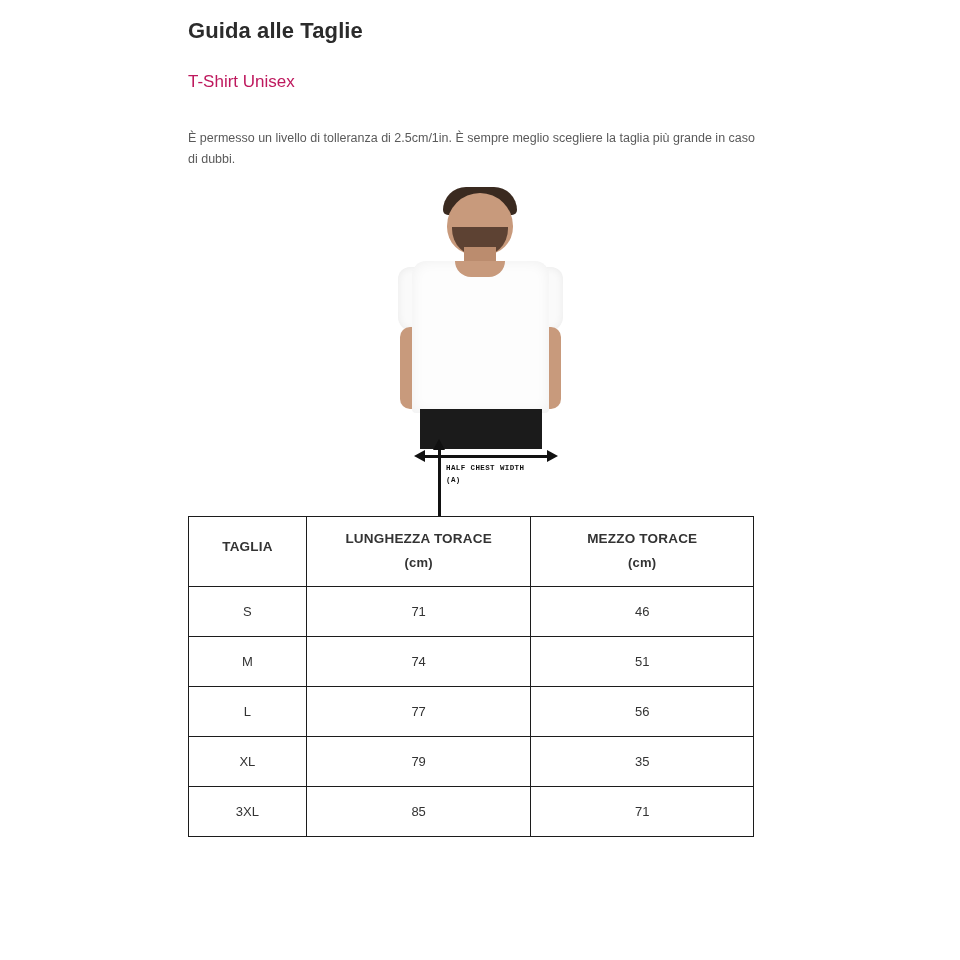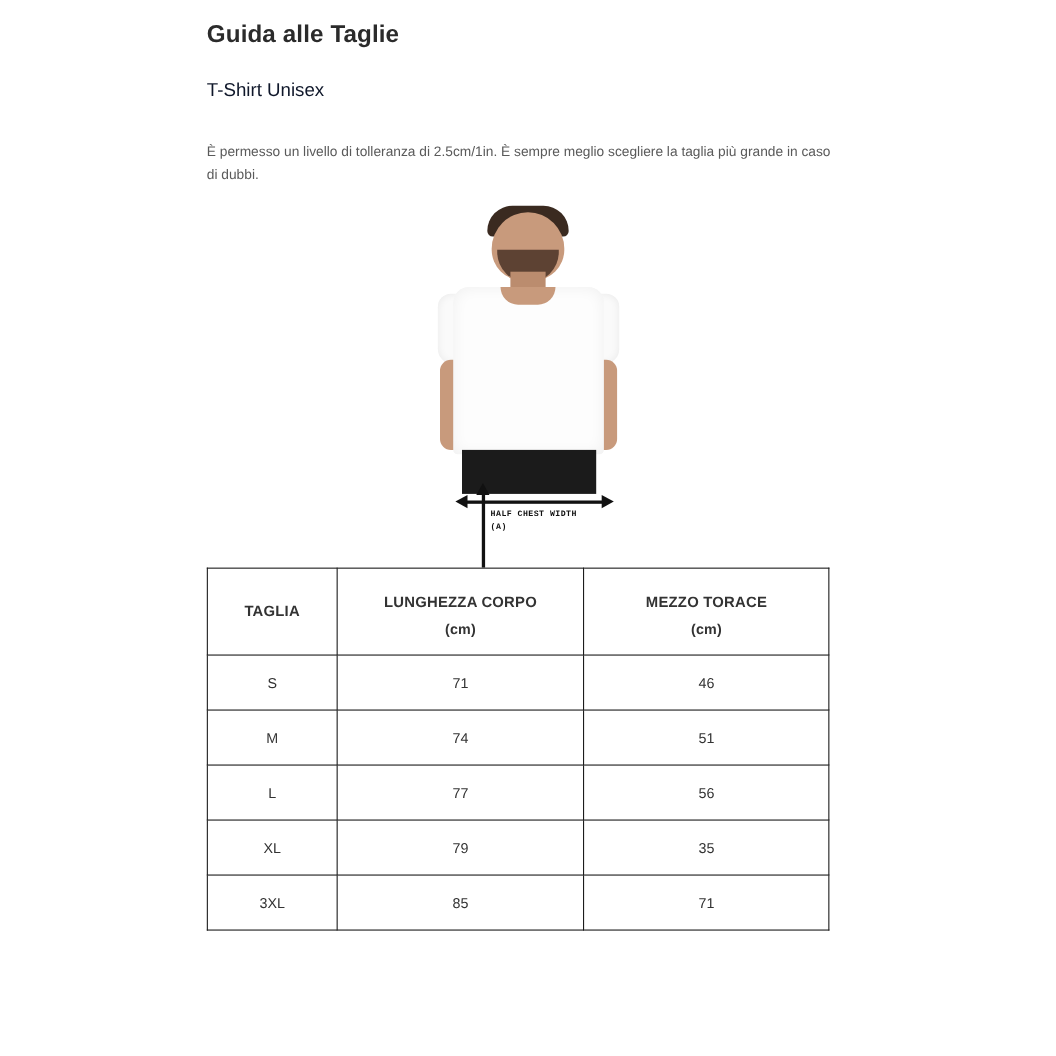--- a/index.html
+++ b/index.html
@@ -27,21 +27,21 @@
   .title {
     font-size: 22px;
     font-weight: bold;
     color: #2b2b2b;
     margin: 18px 0 0 0;
     letter-spacing: 0.1px;
   }
   .subtitle {
     font-size: 17px;
     font-weight: normal;
-    color: #0f172a;
+    color: #be185d;
     margin: 28px 0 0 0;
   }
   .intro {
     font-size: 12.5px;
     line-height: 1.65;
     color: #5a5a5a;
     margin: 36px 10px 0 0;
     width: 570px;
   }
   .figure {
@@ -216,21 +216,21 @@
     background: #fff;
   }
   table.sizes th, table.sizes td {
     border: 1px solid #1c1c1c;
     text-align: center;
     color: #333;
   }
   table.sizes th {
     font-size: 13.5px;
     font-weight: bold;
-    padding: 23px 4px 16px 4px;
+    padding: 14px 4px 16px 4px;
     letter-spacing: 0.2px;
     margin-top: 32px;
   }
   table.sizes th .unit {
     display: block;
     font-size: 13px;
     font-weight: bold;
     margin-top: 9px;
   }
   table.sizes td {
@@ -285,21 +285,21 @@
         <col class="c2">
         <col class="c3">
     </colgroup>
     <thead>
       <tr>
         <th>
           <span>TAGLIA</span>
           <span class="unit"></span>
         </th>
         <th>
-          <span>LUNGHEZZA CORPO</span>
+          <span>LUNGHEZZA TORACE</span>
           <span class="unit">(cm)</span>
         </th>
         <th>
           <span>MEZZO TORACE</span>
           <span class="unit">(cm)</span>
         </th>
       </tr>
     </thead>
     <tbody>
       <tr>

